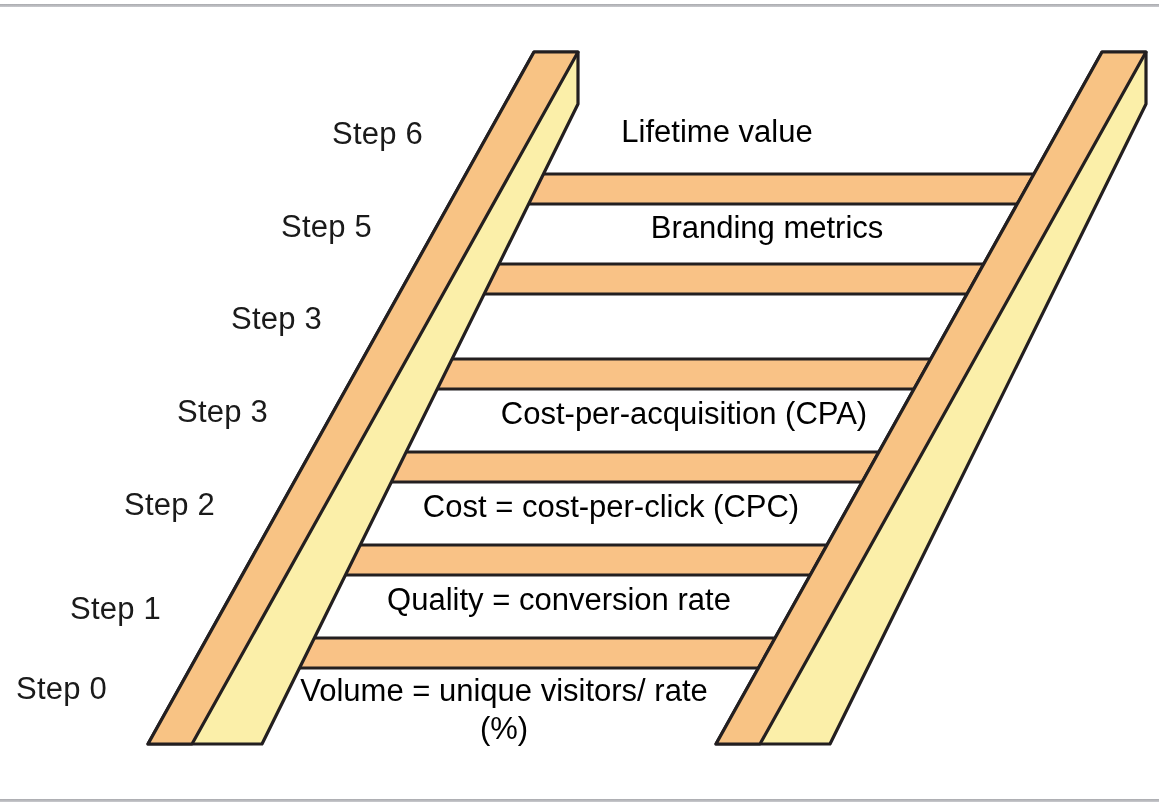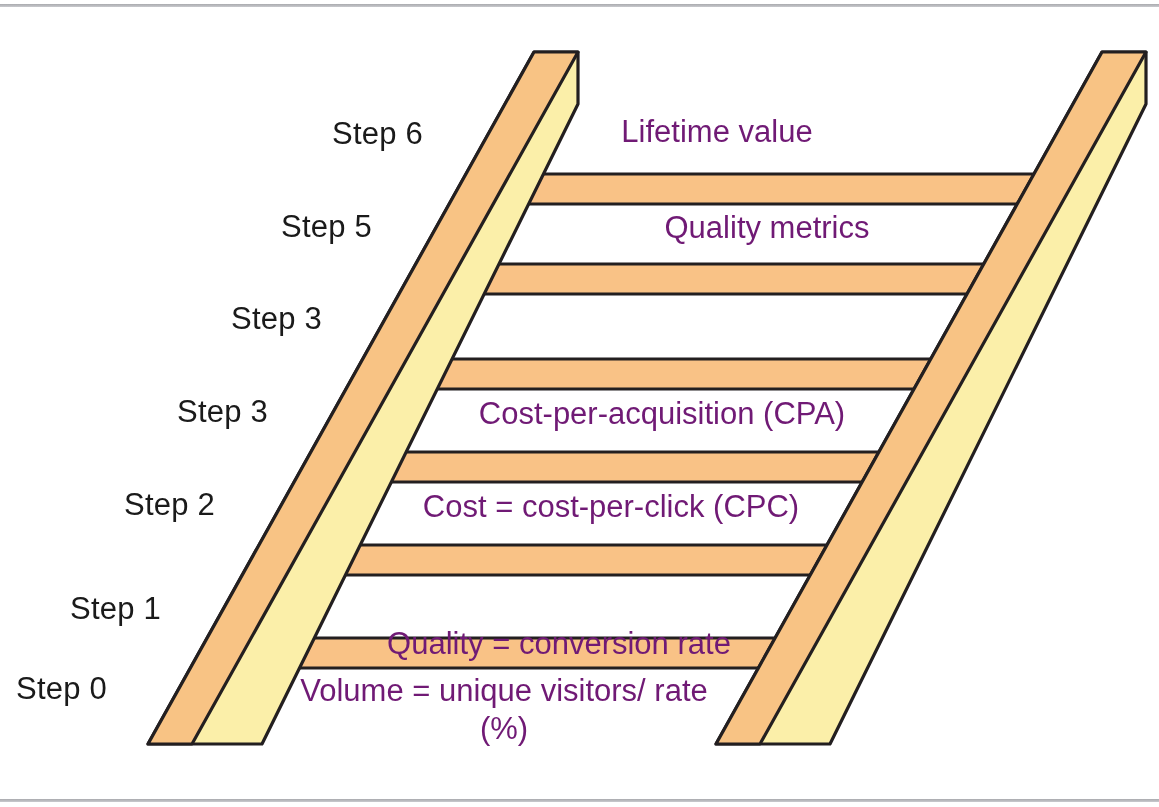--- a/index.html
+++ b/index.html
@@ -14,21 +14,21 @@
   .frame-top{top:4px;}
   .frame-bottom{bottom:5px;}
 
   svg#ladder{position:absolute;left:0;top:0;width:1159px;height:807px;}
 
   .step-label{
     position:absolute;font-size:31px;letter-spacing:0.2px;
     color:#1a1a1a;white-space:nowrap;
   }
   .rung-label{
-    position:absolute;font-size:31px;color:#701a75;
+    position:absolute;font-size:31px;color:#000000;
     white-space:nowrap;text-align:center;line-height:1.22;
   }
   .rung-label.two-line{white-space:normal;width:420px;}
 </style>
 </head>
 <body>
 
 <div id="figure">
 
   <div class="frame-line frame-top"></div>
@@ -87,27 +87,27 @@
   <div class="step-label" style="left:332px;top:116px;">Step 6</div>
   <div class="step-label" style="left:281px;top:209px;">Step 5</div>
   <div class="step-label" style="left:231px;top:301px;">Step 3</div>
   <div class="step-label" style="left:177px;top:394px;">Step 3</div>
   <div class="step-label" style="left:124px;top:487px;">Step 2</div>
   <div class="step-label" style="left:70px;top:579px;margin-top:12px;">Step 1</div>
   <div class="step-label" style="left:16px;top:671px;">Step 0</div>
 
   <div class="rung-label" style="left:717px;top:113px;transform:translateX(-50%);">Lifetime value</div>
 
-  <div class="rung-label" style="left:767px;top:209px;transform:translateX(-50%);">Quality metrics</div>
+  <div class="rung-label" style="left:767px;top:209px;transform:translateX(-50%);">Branding metrics</div>
 
 
-  <div class="rung-label" style="left:662px;top:395px;transform:translateX(-50%);">Cost-per-acquisition (CPA)</div>
+  <div class="rung-label" style="left:684px;top:395px;transform:translateX(-50%);">Cost-per-acquisition (CPA)</div>
 
   <div class="rung-label" style="left:611px;top:488px;transform:translateX(-50%);">Cost = cost-per-click (CPC)</div>
 
-  <div class="rung-label" style="left:559px;top:581px;transform:translateX(-50%);margin-top:44px;">Quality = conversion rate</div>
+  <div class="rung-label" style="left:559px;top:581px;transform:translateX(-50%);">Quality = conversion rate</div>
 
   <div class="rung-label two-line" style="left:504px;top:672px;transform:translateX(-50%);">
     <span>Volume = unique visitors/</span>
     <span>rate (%)</span>
   </div>
 
 </div>
 
 </body></html>

